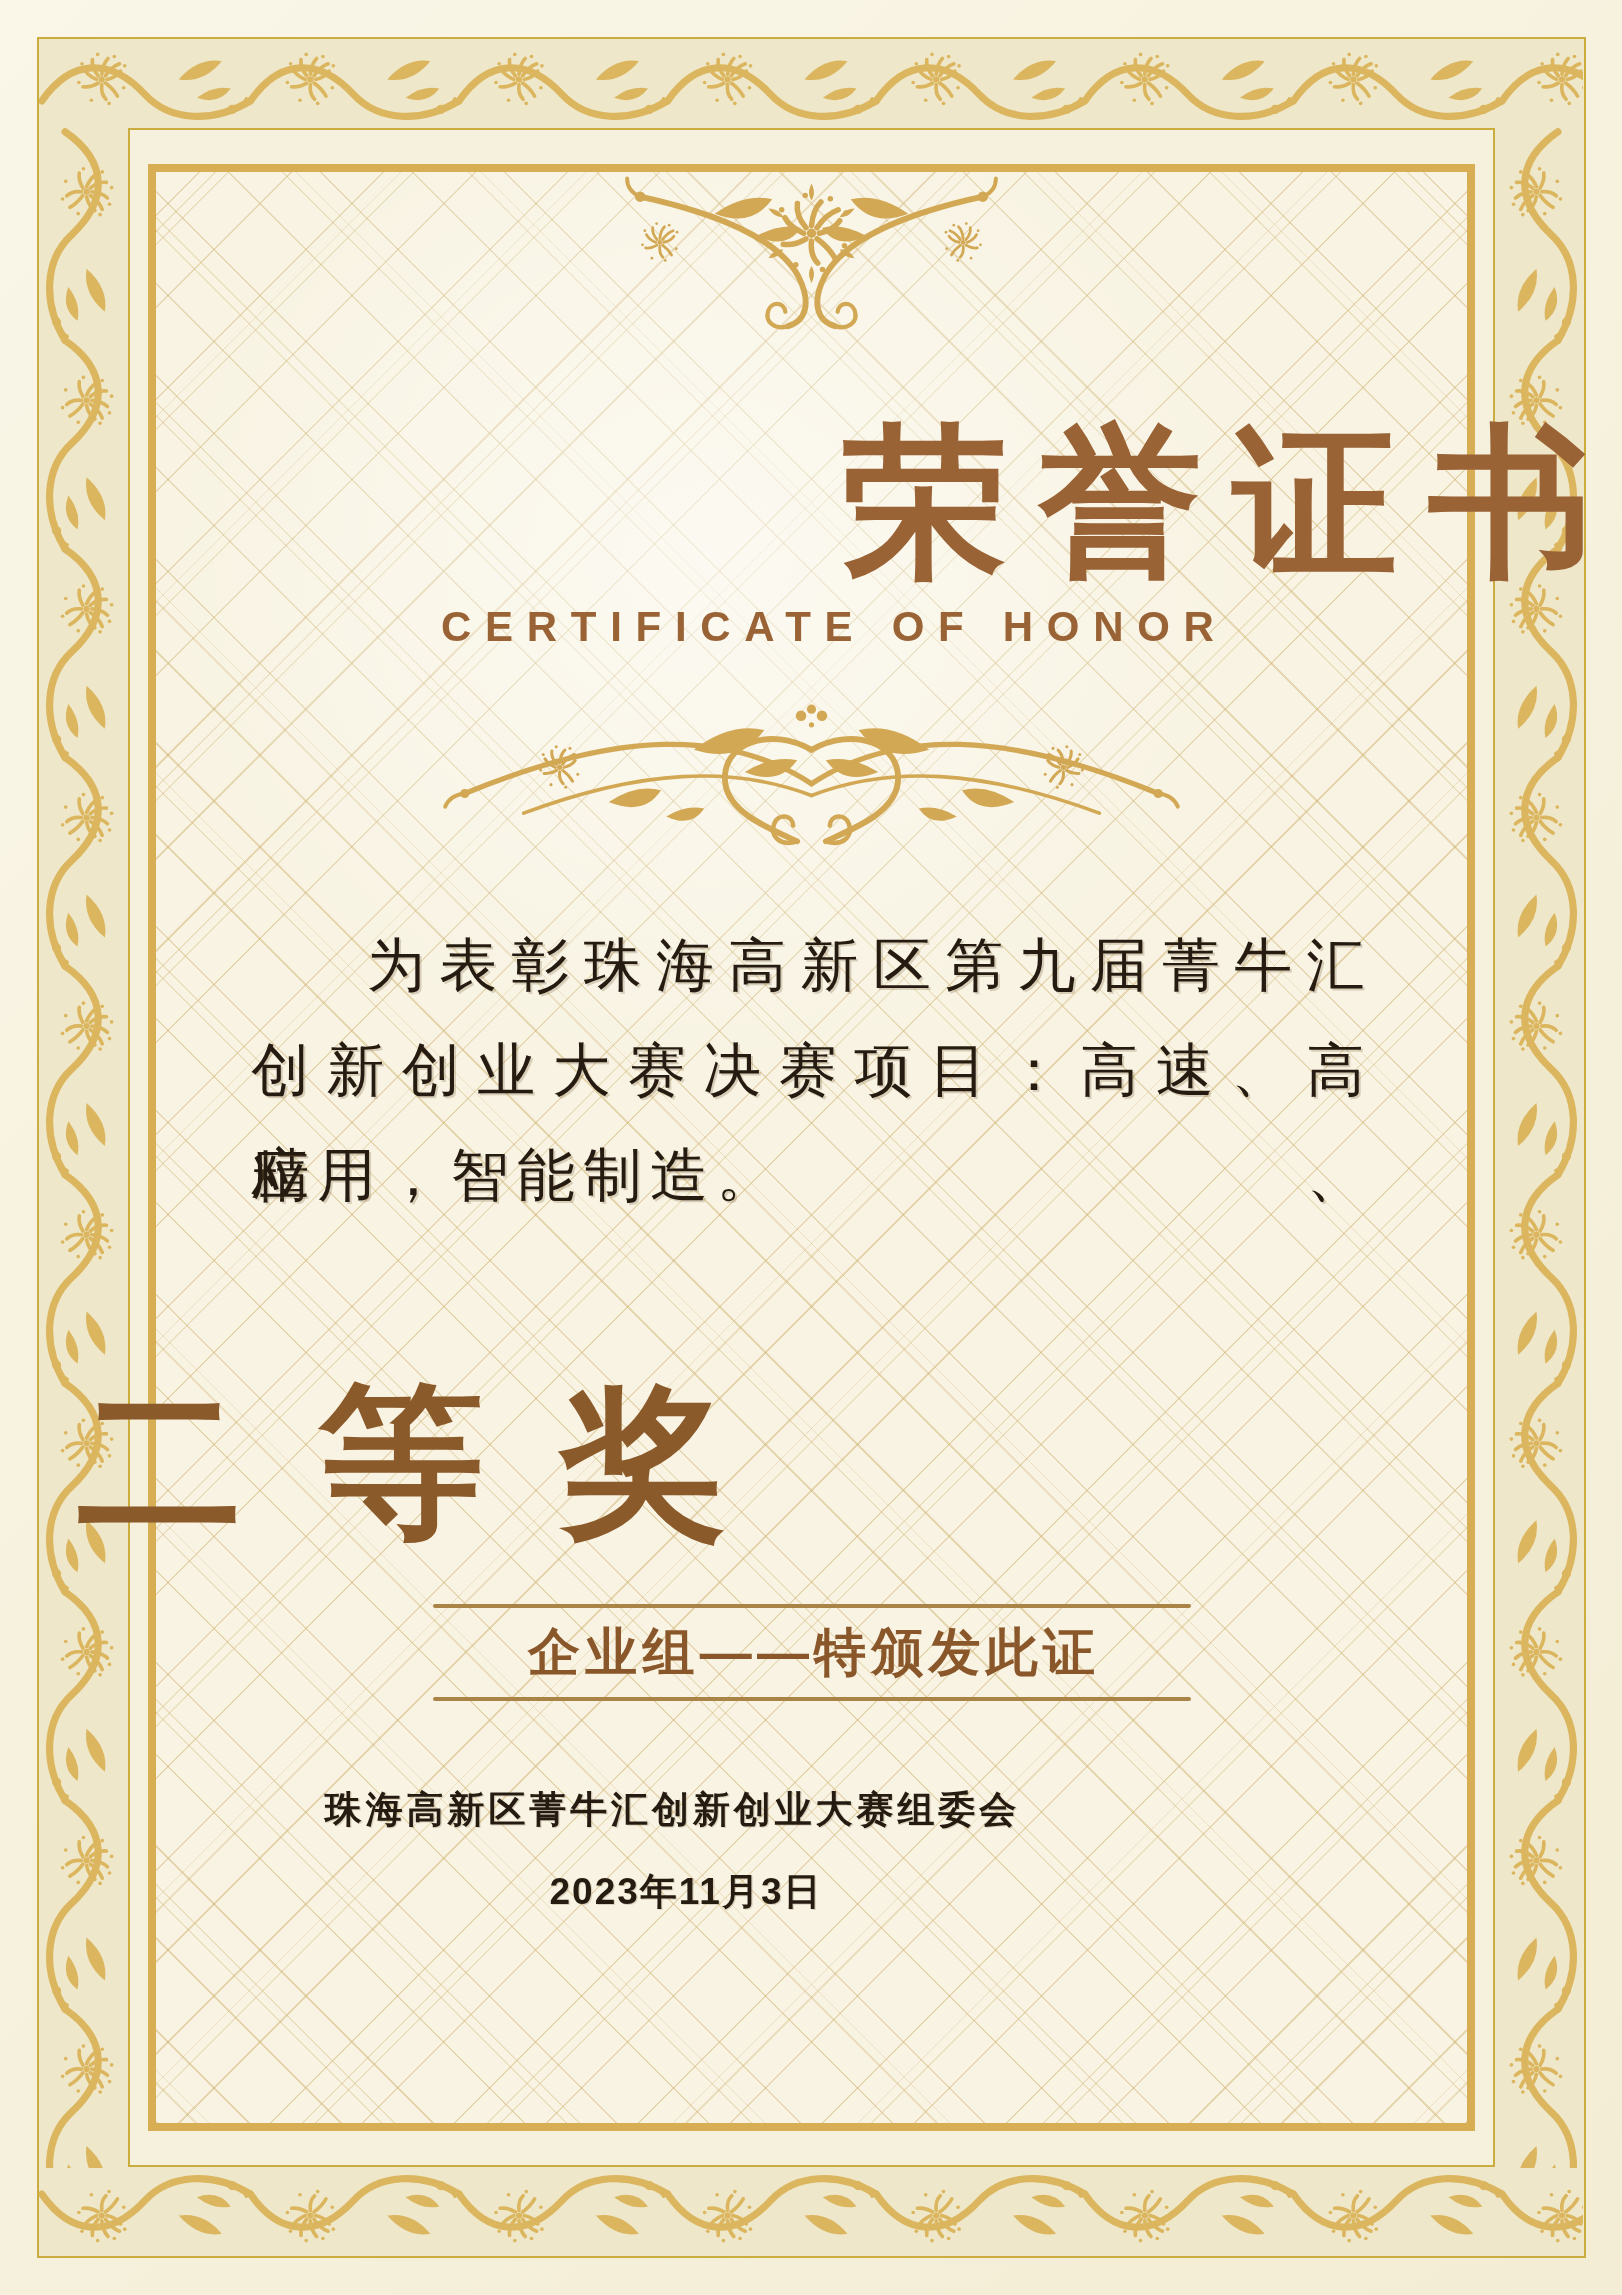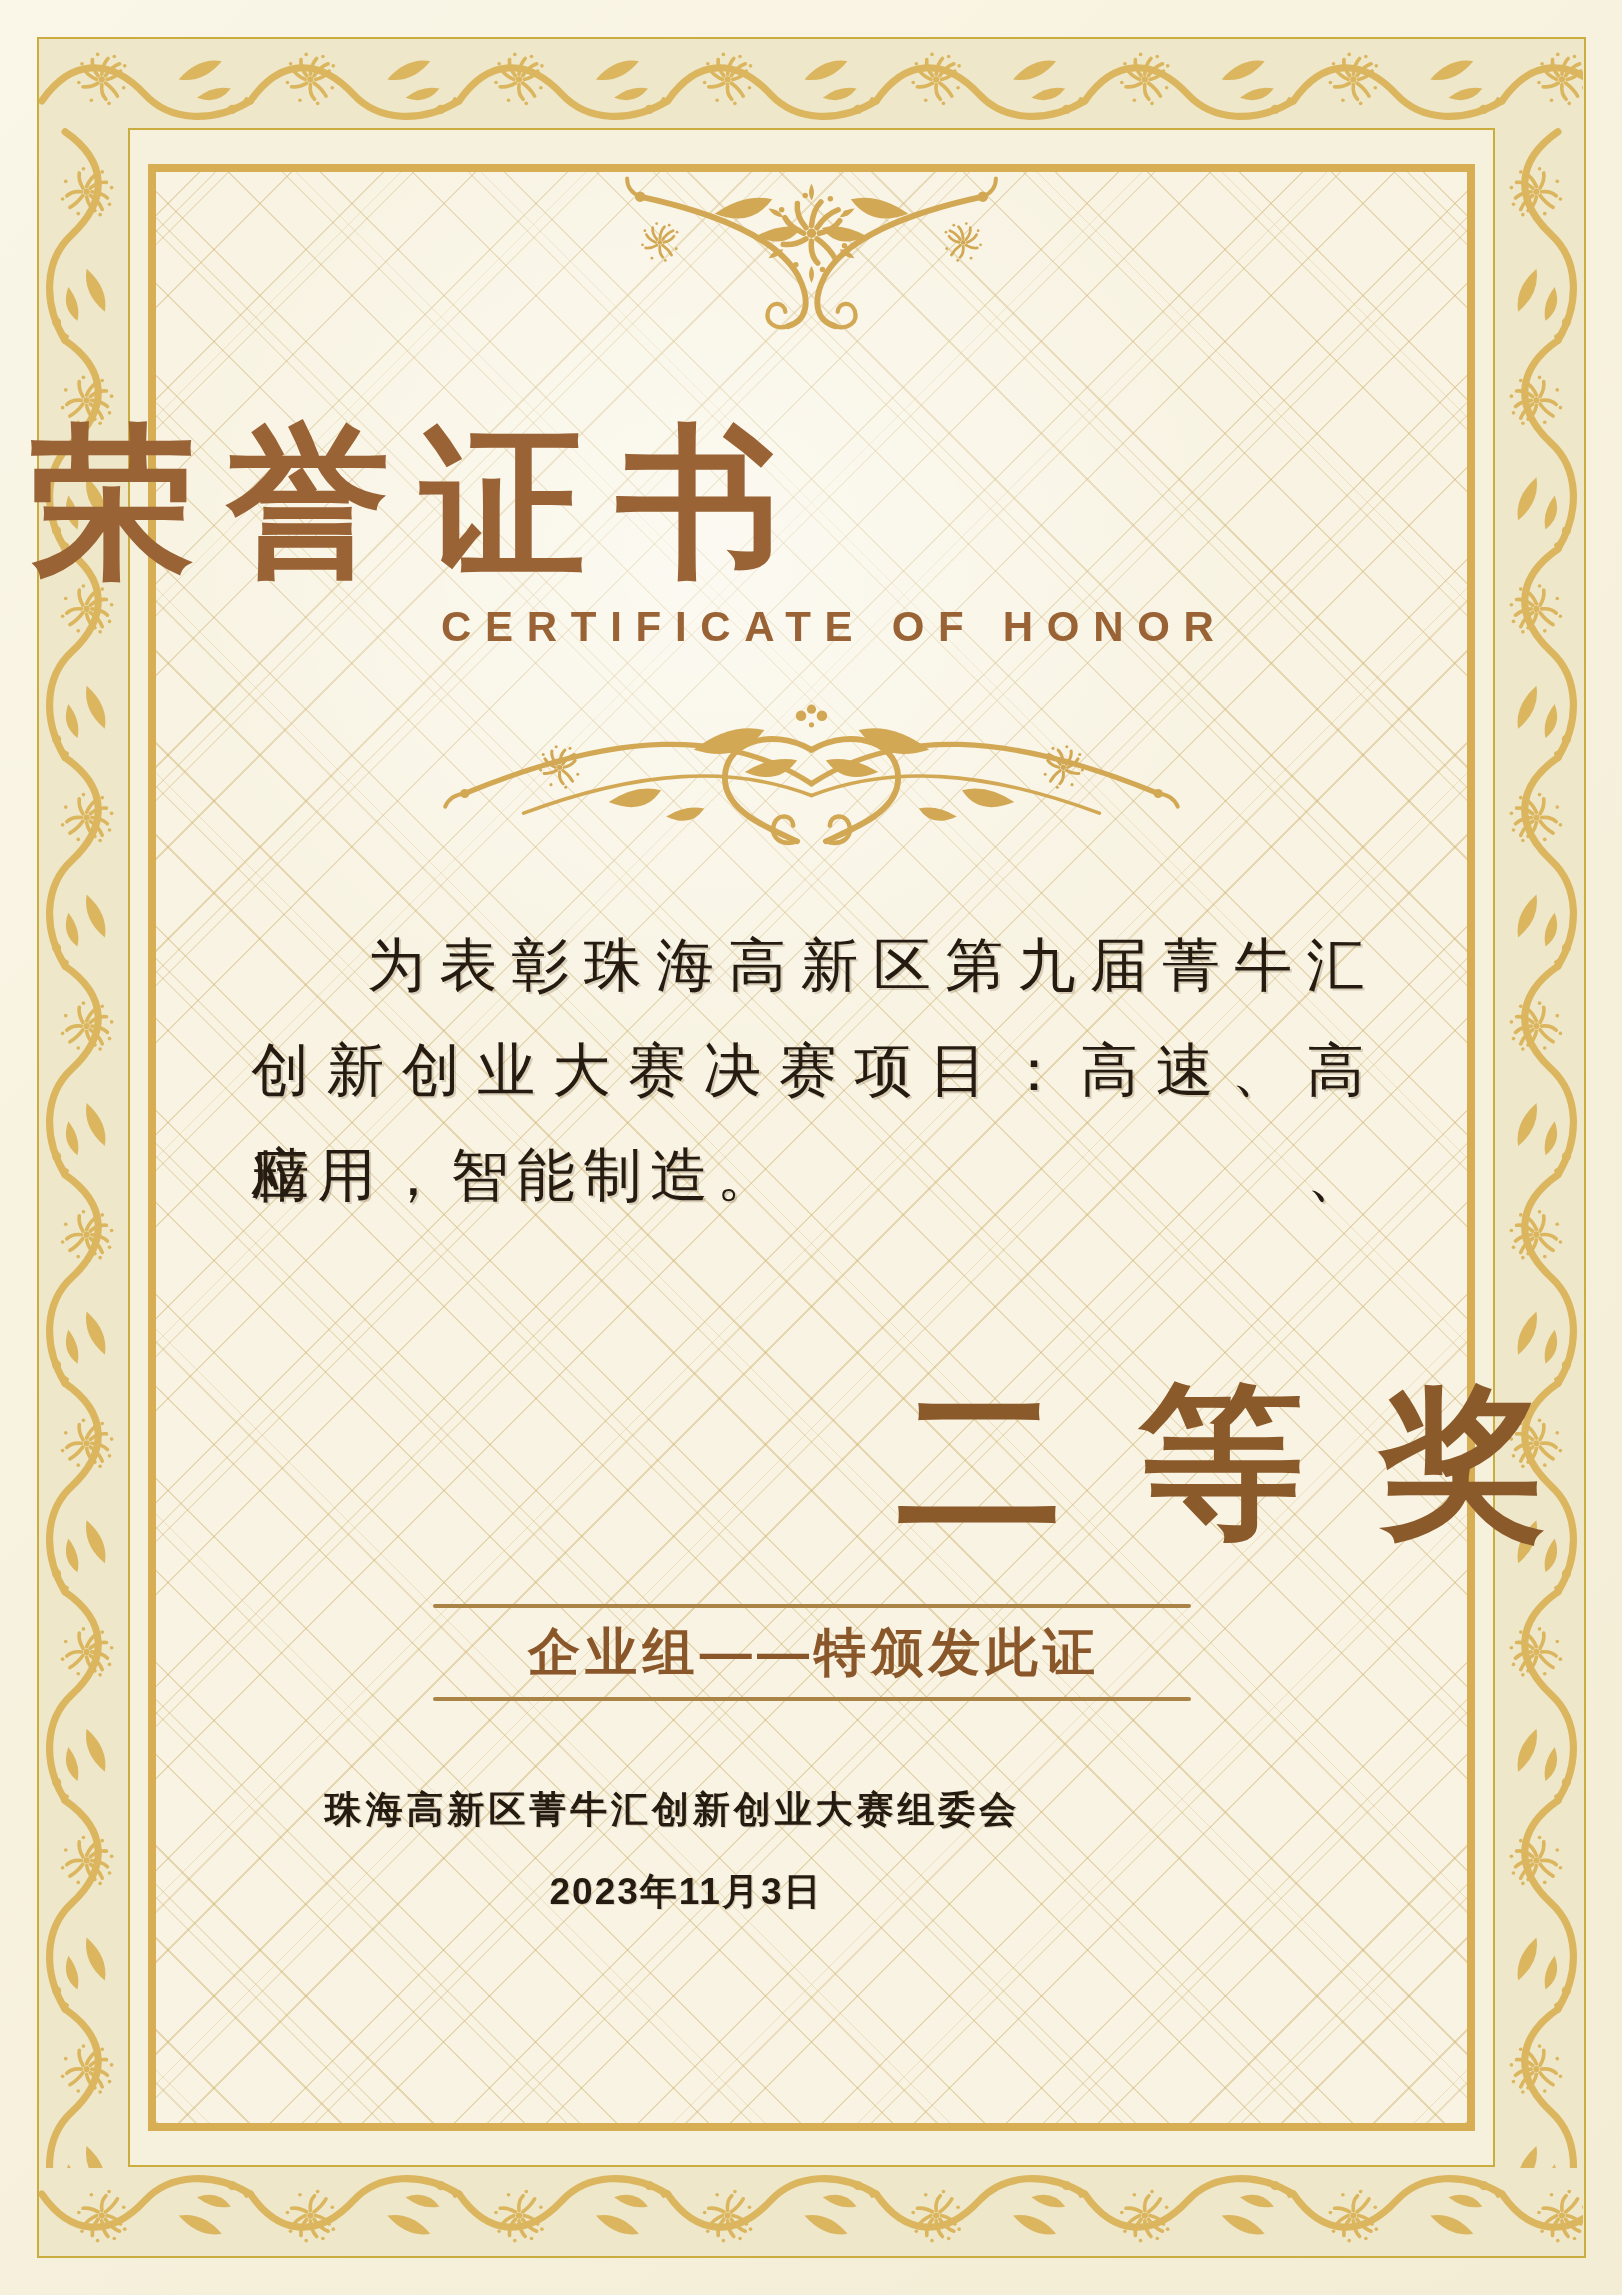--- a/index.html
+++ b/index.html
@@ -53,21 +53,21 @@
     background-clip:padding-box;
   }
   
   .flourish{position:absolute;color:var(--gold);}
   .flourish-top{left:563px;top:173px;width:497px;height:167px;}
   .flourish-mid{left:419px;top:692px;width:785px;height:154px;}
   
   .title{
     position:absolute;left:0;width:1623px;top:420px;line-height:167px;
     font-family:"Liberation Serif","DejaVu Serif",serif;font-weight:700;
-    font-size:164px;letter-spacing:31px;text-indent:31px;text-align:left;
+    font-size:164px;letter-spacing:31px;text-indent:31px;text-align:right;
     color:var(--title-brown);
   }
   .subtitle{
     position:absolute;left:16px;width:1623px;top:599px;line-height:55px;
     font-weight:700;font-size:42px;letter-spacing:13.7px;text-indent:13.7px;
     text-align:center;color:var(--title-brown);
   }
   .body-block{
     position:absolute;left:251px;width:1122px;top:913px;
     font-family:"Liberation Serif","DejaVu Serif",serif;font-weight:400;
@@ -75,23 +75,22 @@
   }
   .body-line{
     height:105px;line-height:105px;font-size:58px;letter-spacing:8.5px;
     text-shadow:2px 2px 0 rgba(120,95,60,.25);
   }
   .just{text-align:justify;text-align-last:justify;}
   .indent{text-indent:116px;}
   .award{
     position:absolute;left:0;width:1623px;top:1377px;line-height:173px;
     font-family:"Liberation Serif","DejaVu Serif",serif;font-weight:700;
-    font-size:165px;letter-spacing:77px;text-indent:77px;text-align:right;
+    font-size:165px;letter-spacing:77px;text-indent:77px;text-align:left;
     color:var(--award-brown);
-    padding-left:14px;
   }
   .rule{
     position:absolute;left:433px;width:758px;height:3.9px;border-radius:2px;
     background:var(--rule-brown);
   }
   .rule-top{top:1604px;}
   .rule-bottom{top:1697px;}
   .category{
     position:absolute;left:0;width:1623px;top:1622px;line-height:60px;
     font-weight:700;font-size:52px;letter-spacing:5.2px;text-indent:5.2px;

